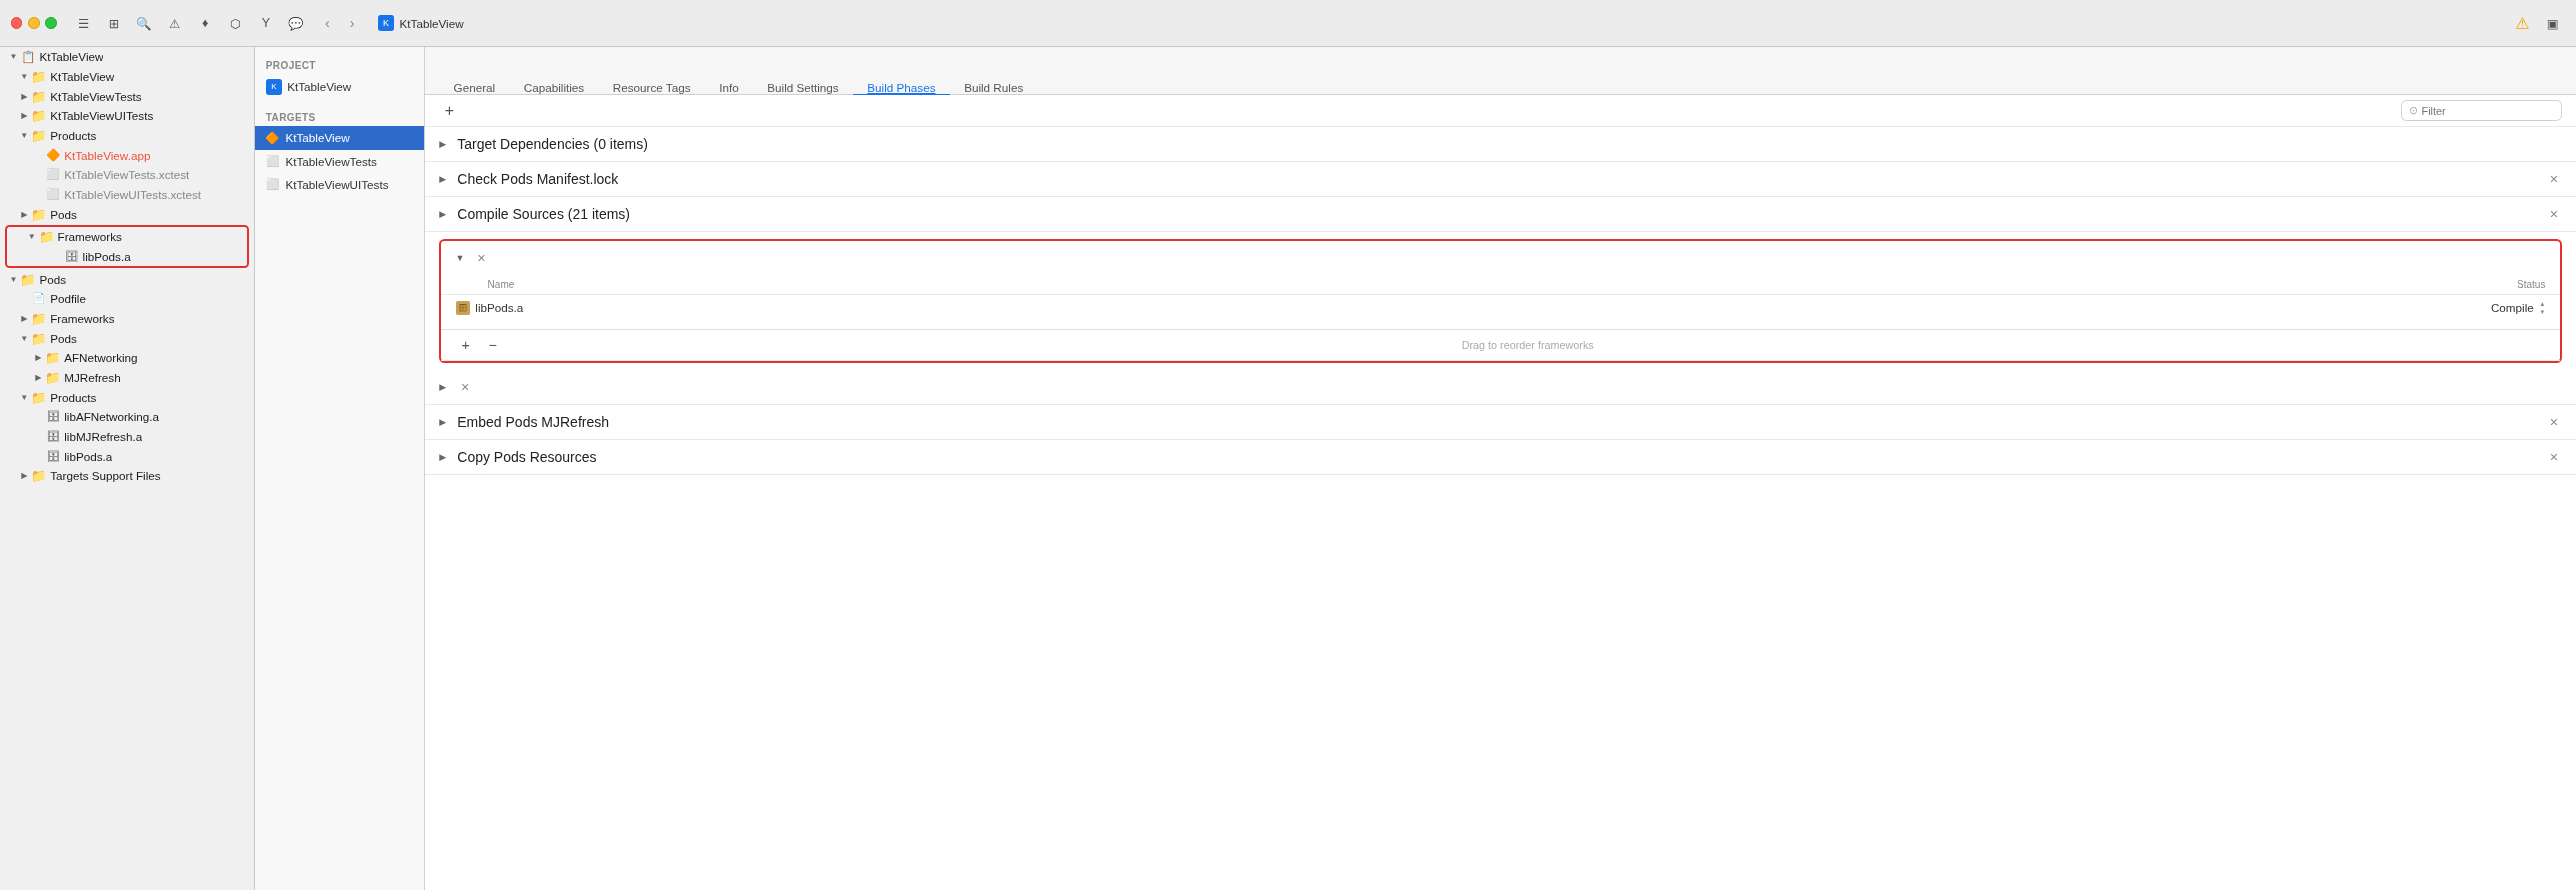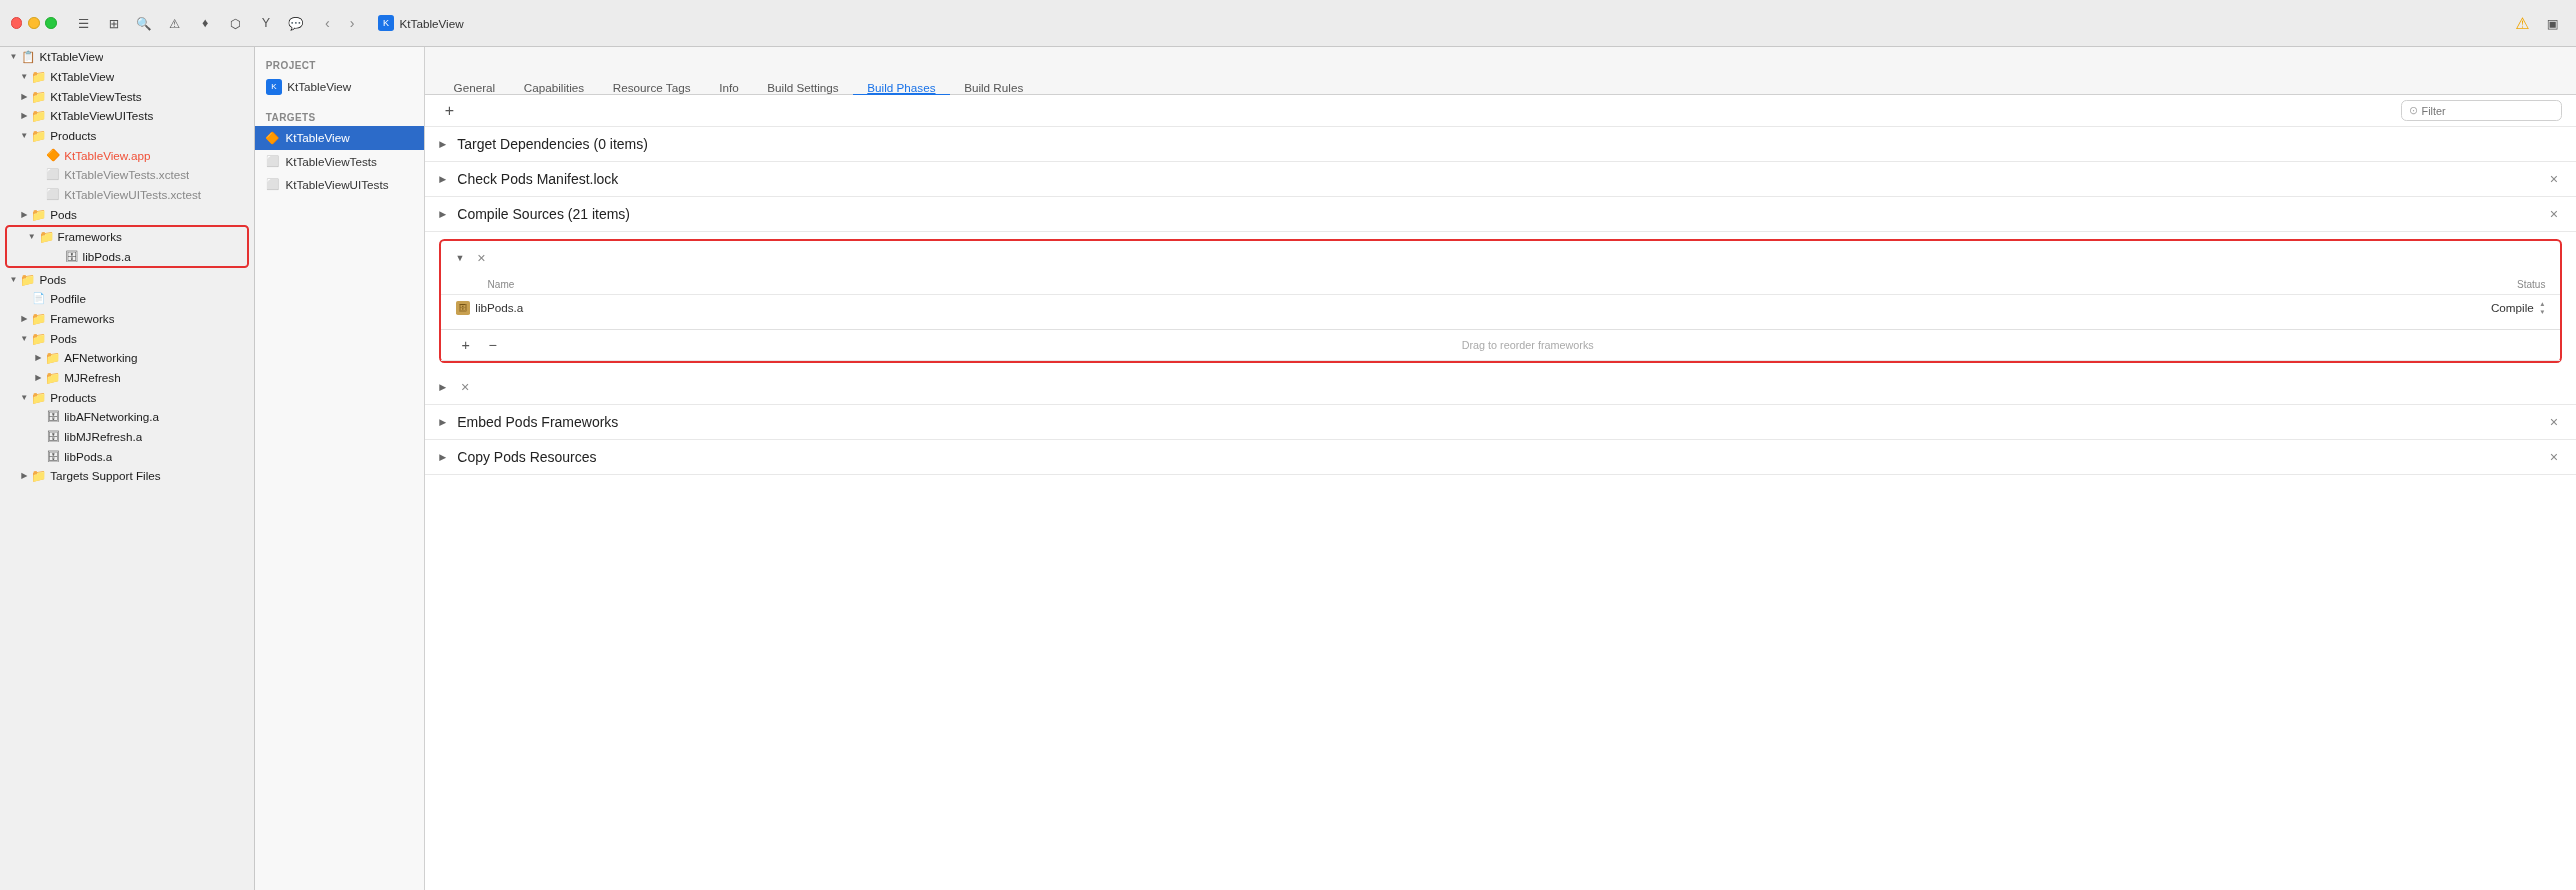--- a/index.html
+++ b/index.html
@@ -708,21 +708,21 @@
       <div class="phase-section">
         <div class="phase-header">
           <span class="phase-disclosure">▶</span>
           <span class="phase-close">×</span>
         </div>
       </div>
 
       <div class="phase-section">
         <div class="phase-header">
           <span class="phase-disclosure">▶</span>
-          <span class="phase-title">Embed Pods Frameworks</span>
+          <span class="phase-title">Embed Pods MJRefresh</span>
           <span class="phase-close">×</span>
         </div>
       </div>
 
       <div class="phase-section">
         <div class="phase-header">
           <span class="phase-disclosure">▶</span>
           <span class="phase-title">Copy Pods Resources</span>
           <span class="phase-close">×</span>
         </div>

